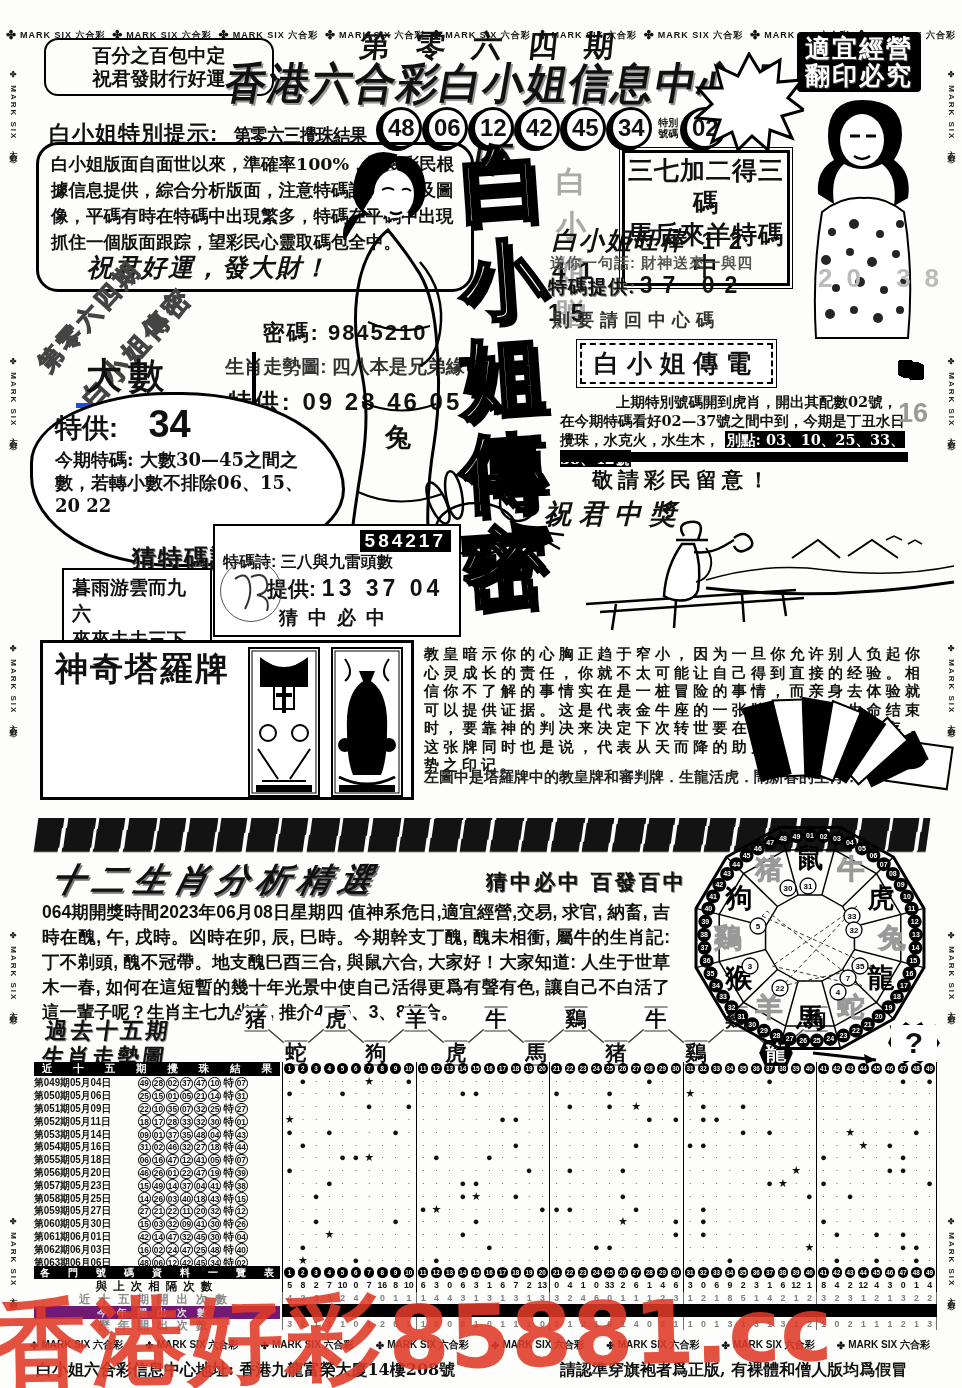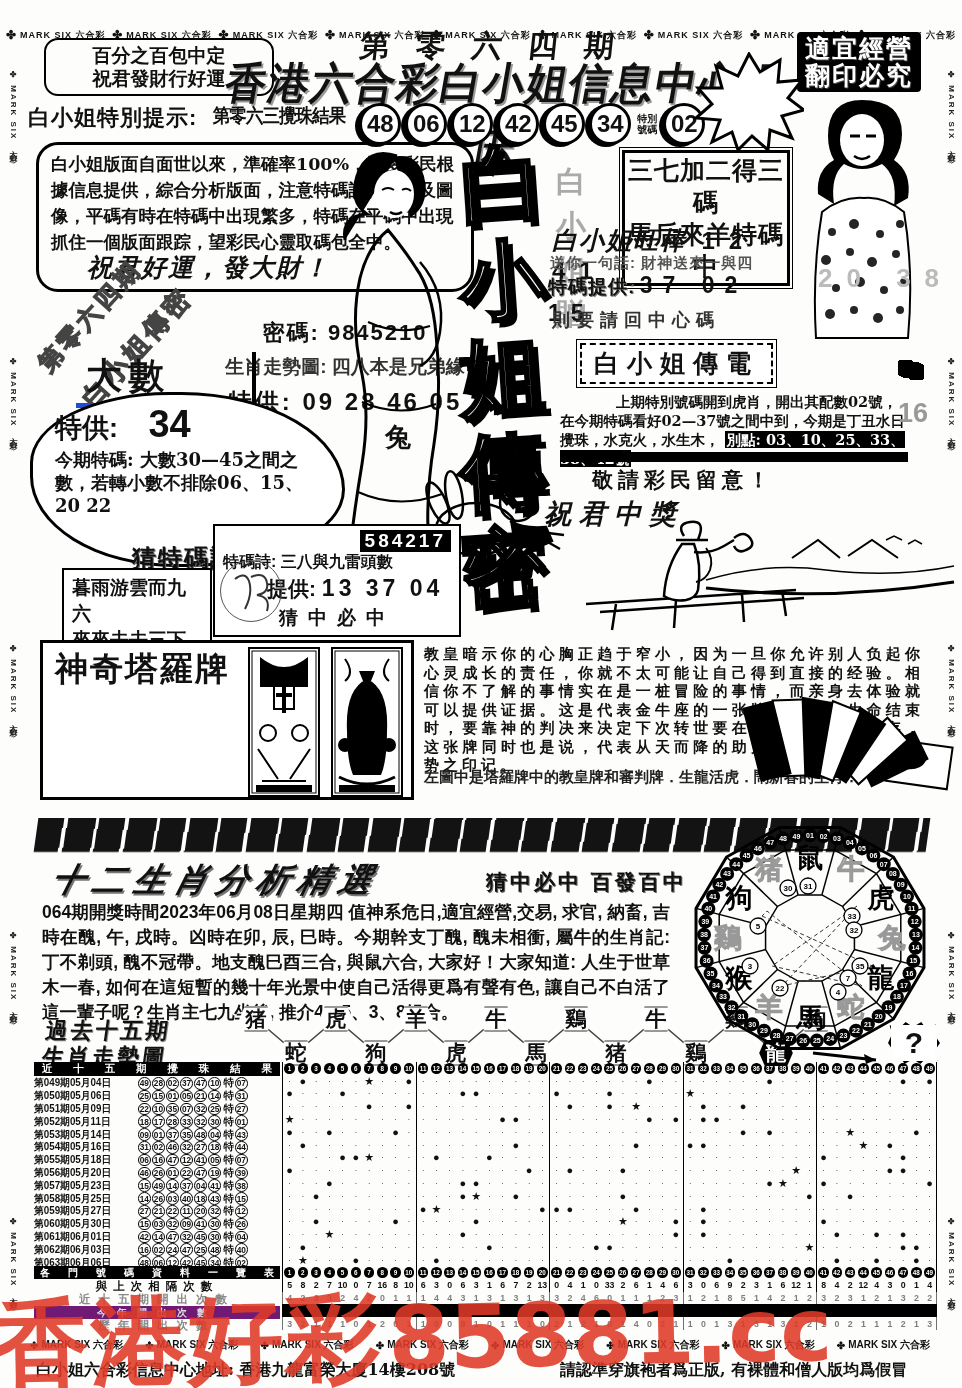--- a/index.html
+++ b/index.html
@@ -16,21 +16,21 @@
   
   .corner-box{position:absolute;left:44px;top:38px;width:230px;border:2px solid #000;border-radius:14px;padding:4px 8px;
               font-family:"DejaVu Serif",serif;font-weight:bold;font-size:19px;line-height:23px;text-align:center;}
   .issue-title{position:absolute;left:300px;top:26px;width:400px;text-align:center;font-family:"DejaVu Serif",serif;
                font-weight:bold;font-size:30px;letter-spacing:26px;transform:skewX(-6deg);}
   .main-title{position:absolute;left:200px;top:58px;width:600px;text-align:center;font-family:"DejaVu Serif",serif;
               font-weight:900;font-size:41px;letter-spacing:2px;transform:skewX(-10deg) scaleY(1.05);text-shadow:2px 2px 0 #999;}
   .badge{position:absolute;left:797px;top:32px;width:124px;background:#000;color:#fff;text-align:center;
          font-weight:900;font-size:25px;line-height:27px;padding:3px 0;letter-spacing:2px;border-radius:4px;
          text-shadow:1px 1px 0 #444;}
-  .hint-row{position:absolute;left:28px;top:103px;height:46px;display:flex;align-items:flex-start;}
+  .hint-row{position:absolute;left:49px;top:103px;height:46px;display:flex;align-items:flex-end;}
   .hint-label{font-weight:900;font-size:22px;letter-spacing:1px;}
   .result-label{font-weight:900;font-size:19px;margin-left:10px;letter-spacing:-1px;transform:scaleX(.92);}
   .balls{display:flex;align-items:center;margin-left:8px;gap:4px;}
   .ball{width:42px;height:42px;border:3px solid #000;border-radius:50%;display:flex;align-items:center;justify-content:center;
         font-weight:900;font-size:24px;background:#fff;box-shadow:-4px 2px 0 #000;}
   .speclabel{display:grid;grid-template-columns:auto auto;font-size:10px;font-weight:bold;line-height:11px;margin:0 2px;}
   .starburst{position:absolute;left:694px;top:52px;}
   
   .intro-box{position:absolute;left:36px;top:142px;width:438px;border:3px solid #000;border-radius:22px;padding:6px 12px;
              font-family:"DejaVu Serif",serif;font-weight:bold;font-size:17.5px;line-height:26px;}

